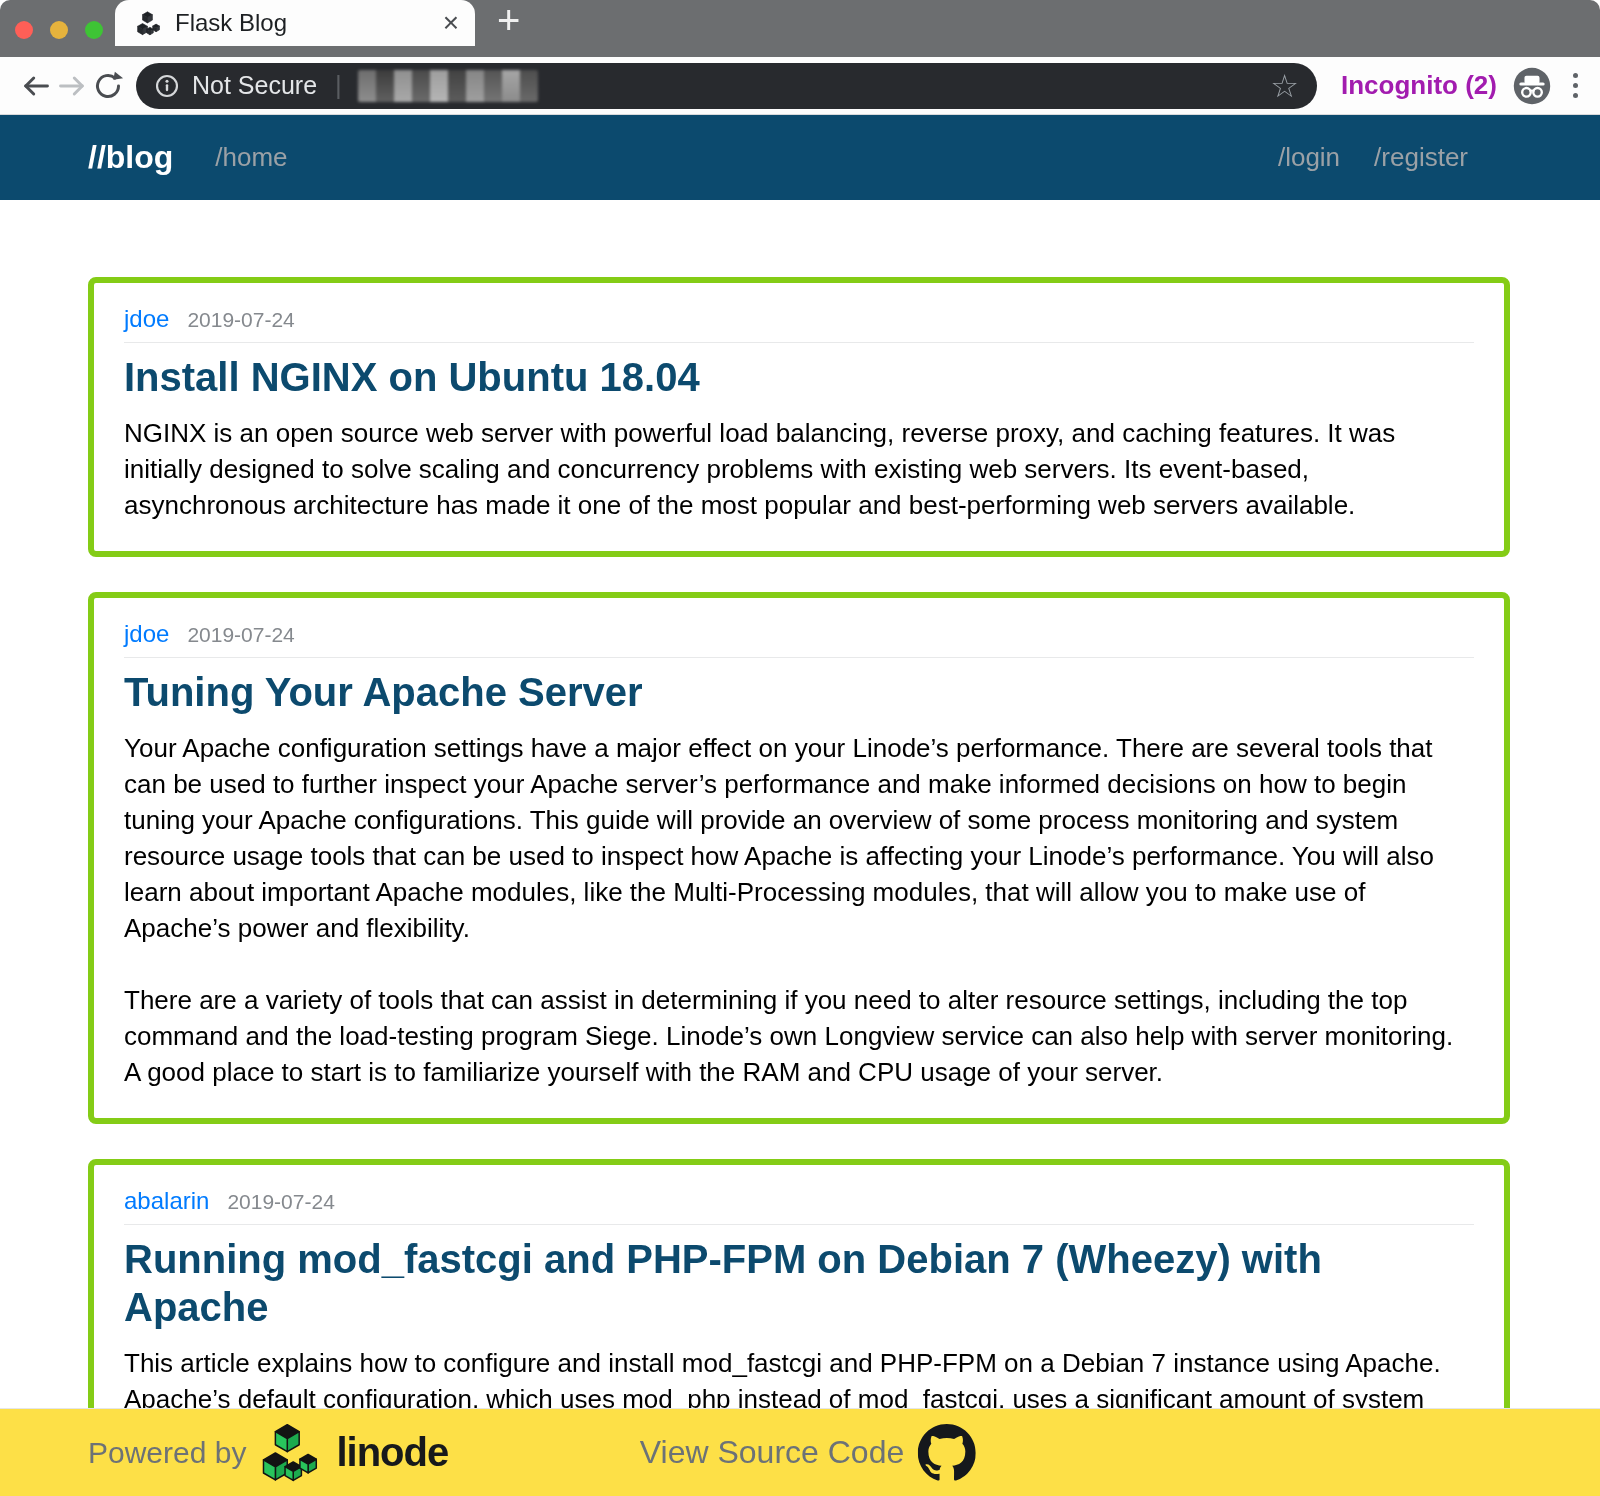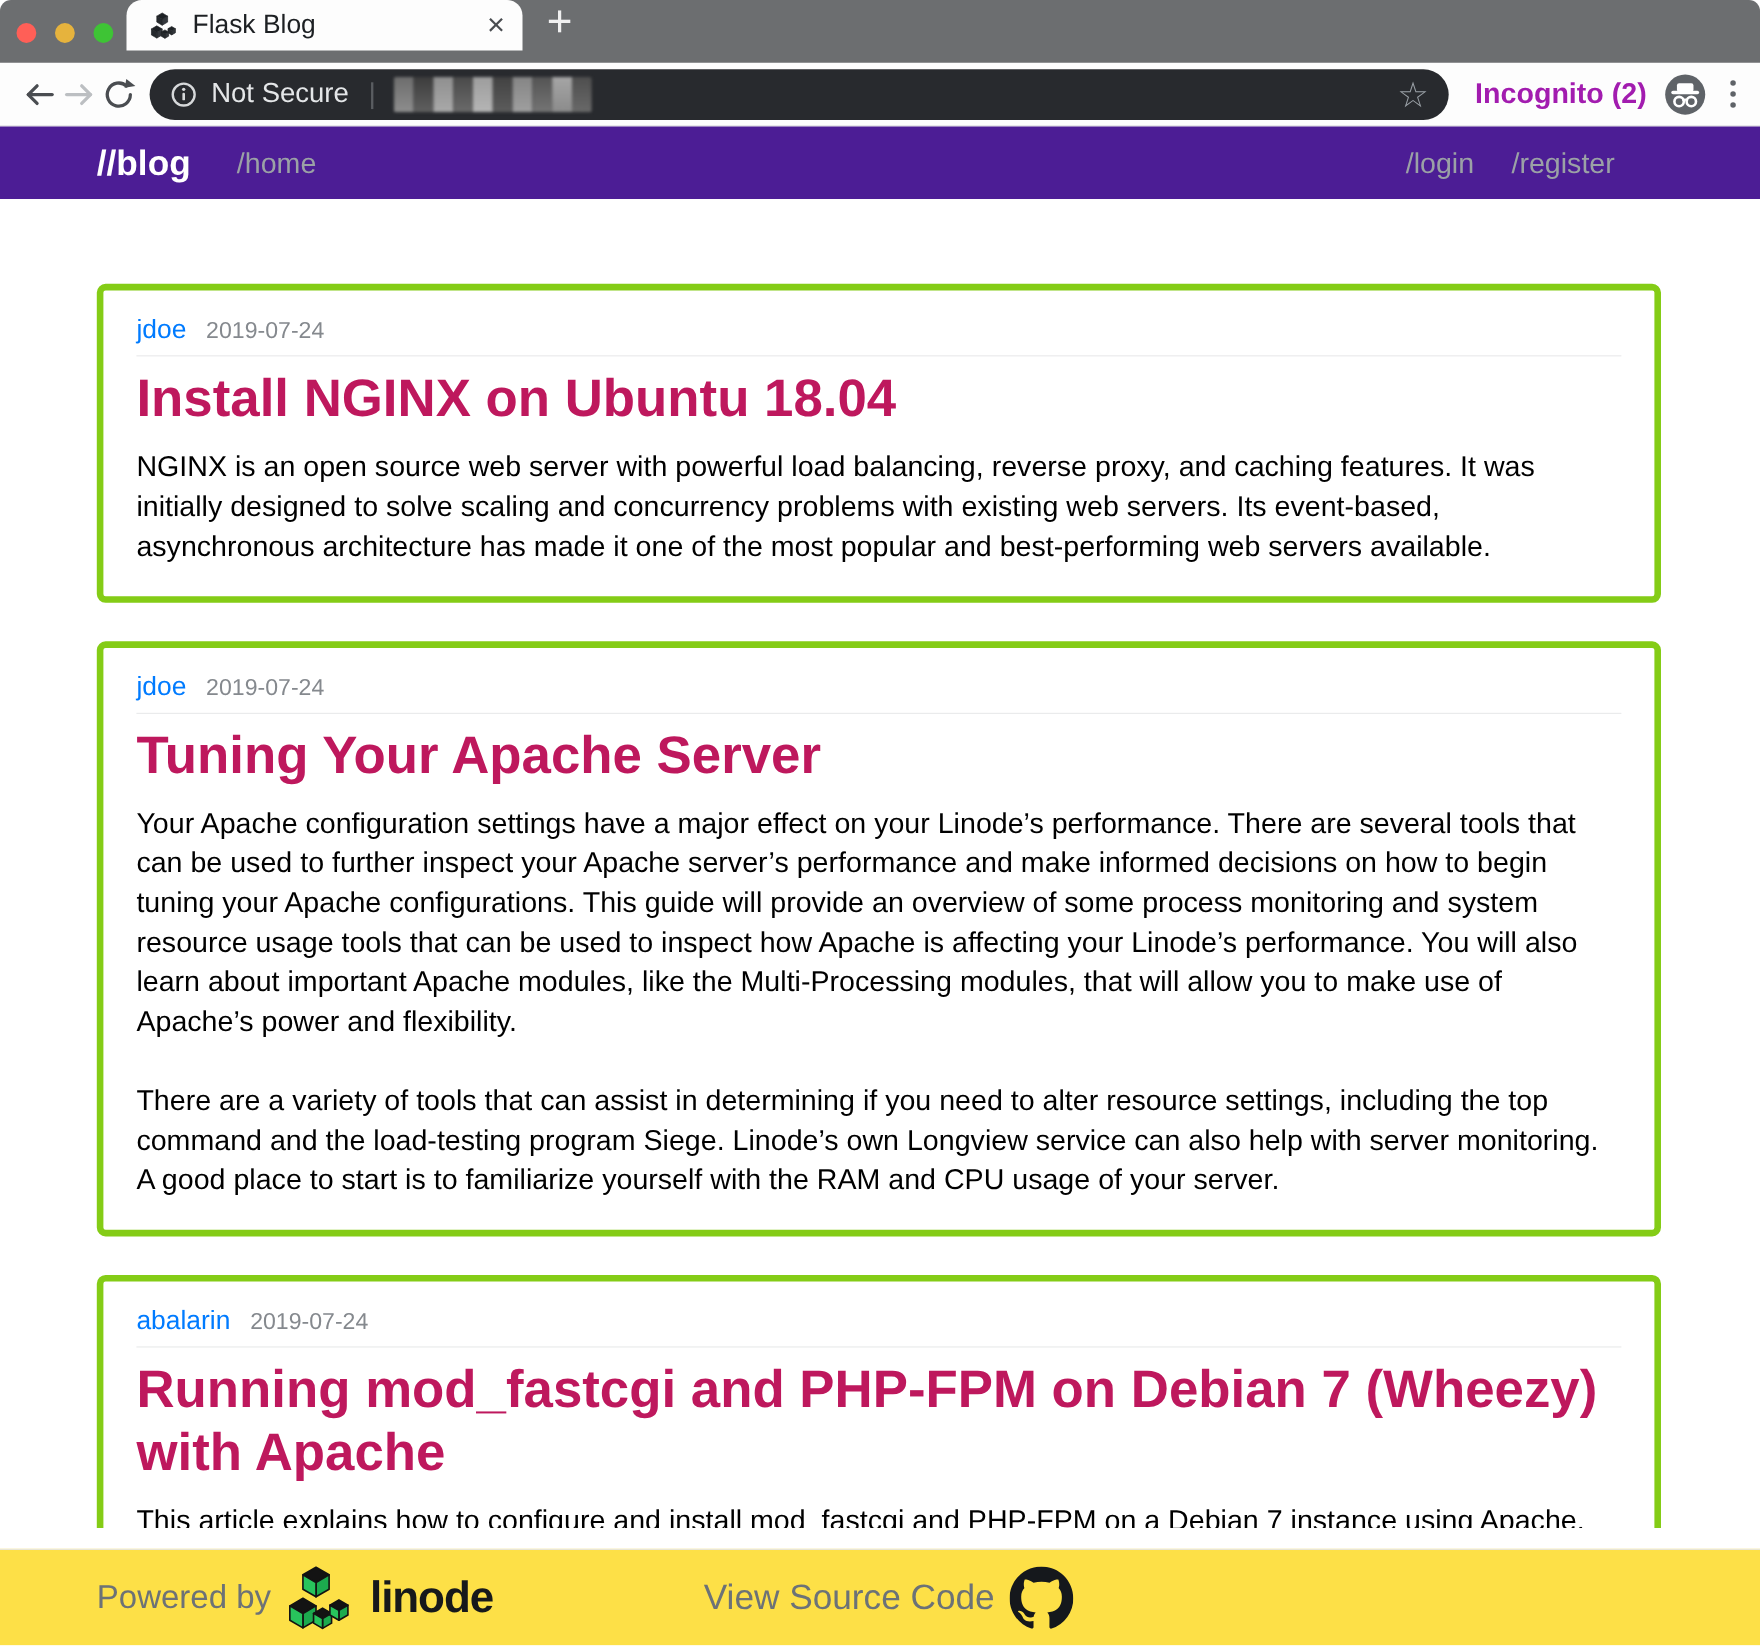--- a/index.html
+++ b/index.html
@@ -40,35 +40,35 @@
   .mosaic span:nth-child(8){background:linear-gradient(180deg,#545454,#747474);}
   .mosaic span:nth-child(9){background:linear-gradient(180deg,#a5a5a5,#8b8b8b);}
   .mosaic span:nth-child(10){background:linear-gradient(180deg,#4e4e4e,#696969);}
   .omni-spacer { flex:1; }
   .star { font-size:32px; color:#9aa0a6; font-family:"DejaVu Sans",sans-serif; }
   .incog-label { font-size:26px; color:#a21caf; margin:0 16px 0 8px; white-space:nowrap;font-weight:bold; }
   .dots { display:flex; flex-direction:column; gap:5px; margin-left:18px; padding:4px; }
   .dots i { width:5px; height:5px; border-radius:50%; background:#5f6368; }
 
   
-  .navbar { height:66px; background:#4c1d95; display:flex; align-items:center; padding:0 132px 0 88px; }
+  .navbar { height:85px; background:#0c4a6e; display:flex; align-items:center; padding:0 132px 0 88px; }
   .brand { font-size:32px; font-weight:600; color:#ffffff; }
   .navlink { font-size:26px; color:#9ba1a6; }
   .navlink.home { margin-left:42px; }
   .nav-right { margin-left:auto; display:flex; gap:34px; }
 
   
   .content { height:1208px; overflow:hidden; padding:77px 90px 0 88px; background:#fff; }
   .card { border:6px solid #84cc16; border-radius:8px; background:#fff; padding:22px 30px 28px;
     margin-bottom:35px; }
   .meta { display:flex; align-items:baseline; gap:18px; }
   .author { font-size:24px; color:#007bff; }
   .date { font-size:21px; color:#85898e; }
   .meta-rule { border:none; border-top:1px solid #e8e9ea; margin:9px 0 11px; }
-  .post-title { font-size:48px; line-height:1.18; font-weight:600; color:#be185d; margin:0 0 14px; }
+  .post-title { font-size:40px; line-height:1.18; font-weight:600; color:#0c4a6e; margin:0 0 14px; }
   .card p { font-size:26px; line-height:36px; color:#000000; margin:0 0 36px; }
   .card p:last-child { margin-bottom:0; }
 
   
   .footer { position:absolute; left:0; right:0; bottom:0; height:88px; background:#fde047;
     border-top:1px solid #e5e6e8; display:flex; align-items:center; padding:0 88px; }
   .powered { display:flex; align-items:center; gap:16px; }
   .powered-label { font-size:30px; color:#6d7276; }
   .linode-word { font-size:40px; font-weight:700; color:#17191b; letter-spacing:-1px; }
   .source { position:absolute; left:50%; transform:translateX(-50%); display:flex; align-items:center; gap:14px; }

